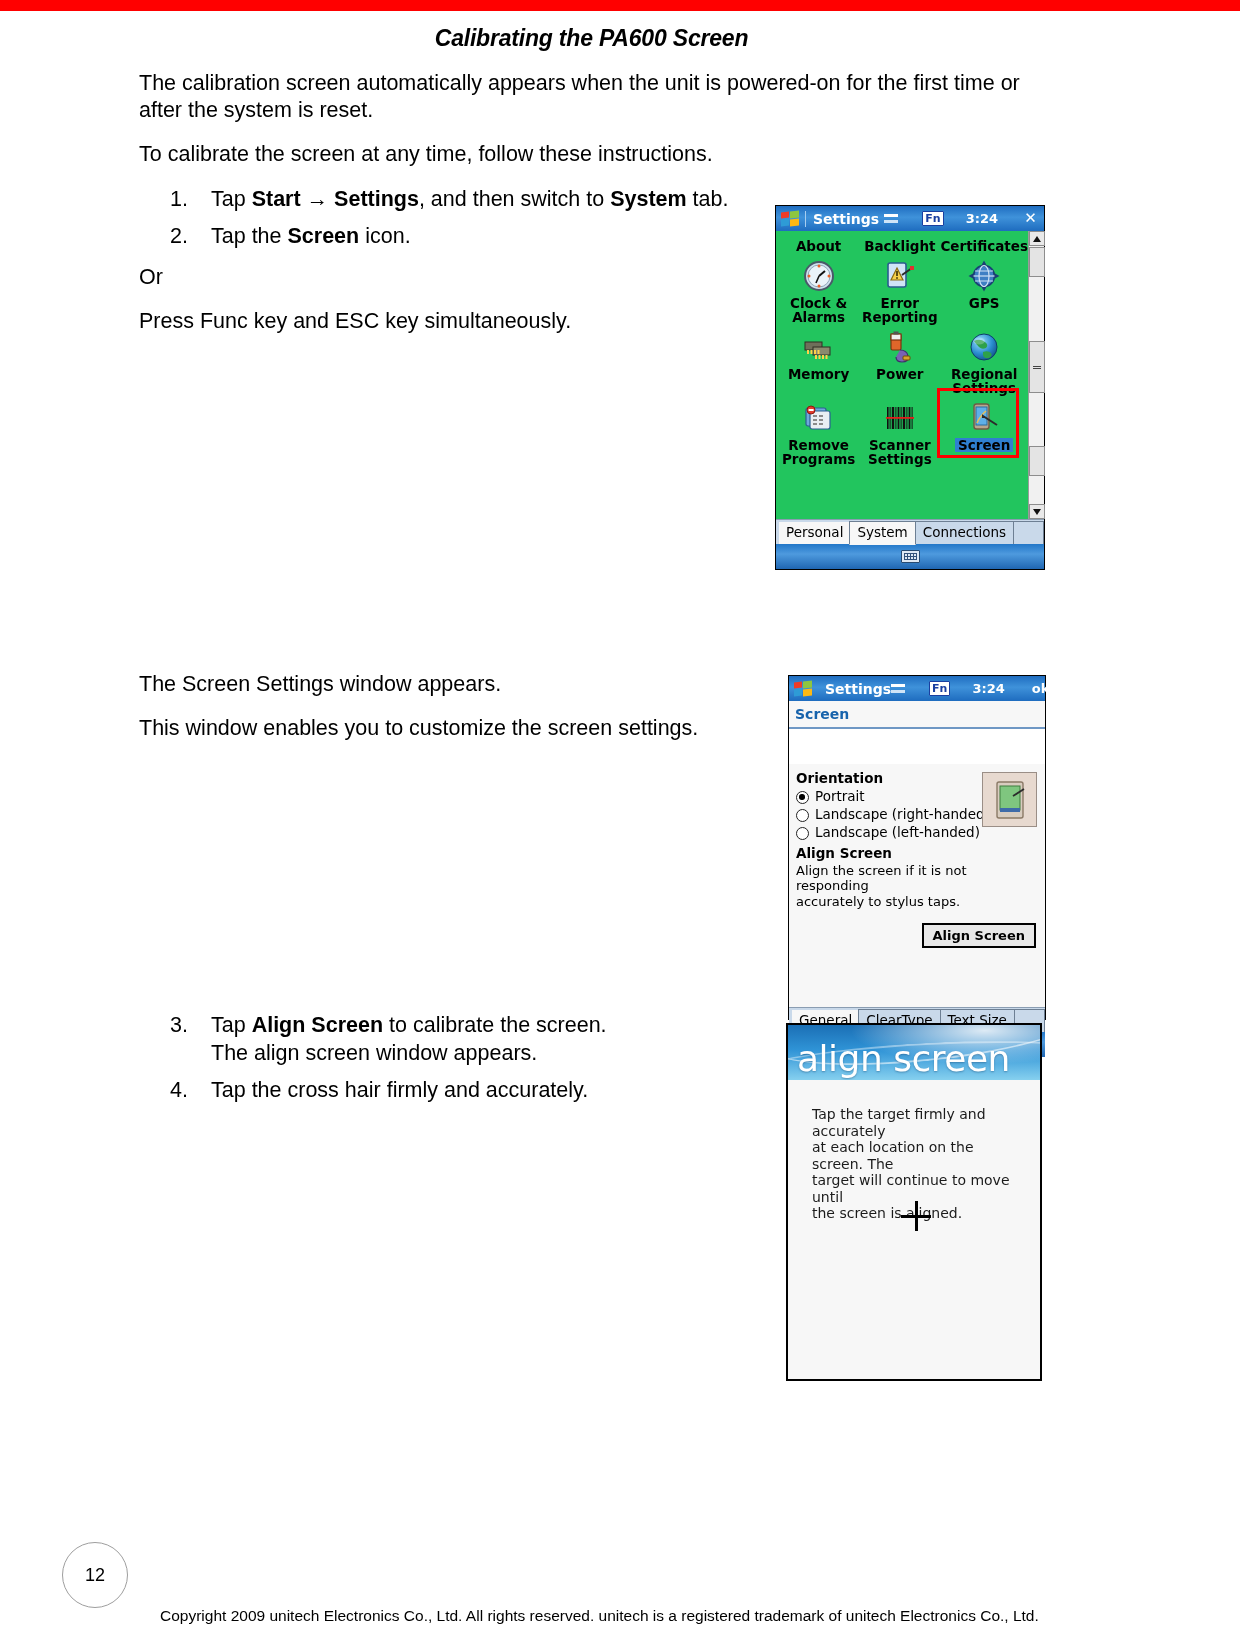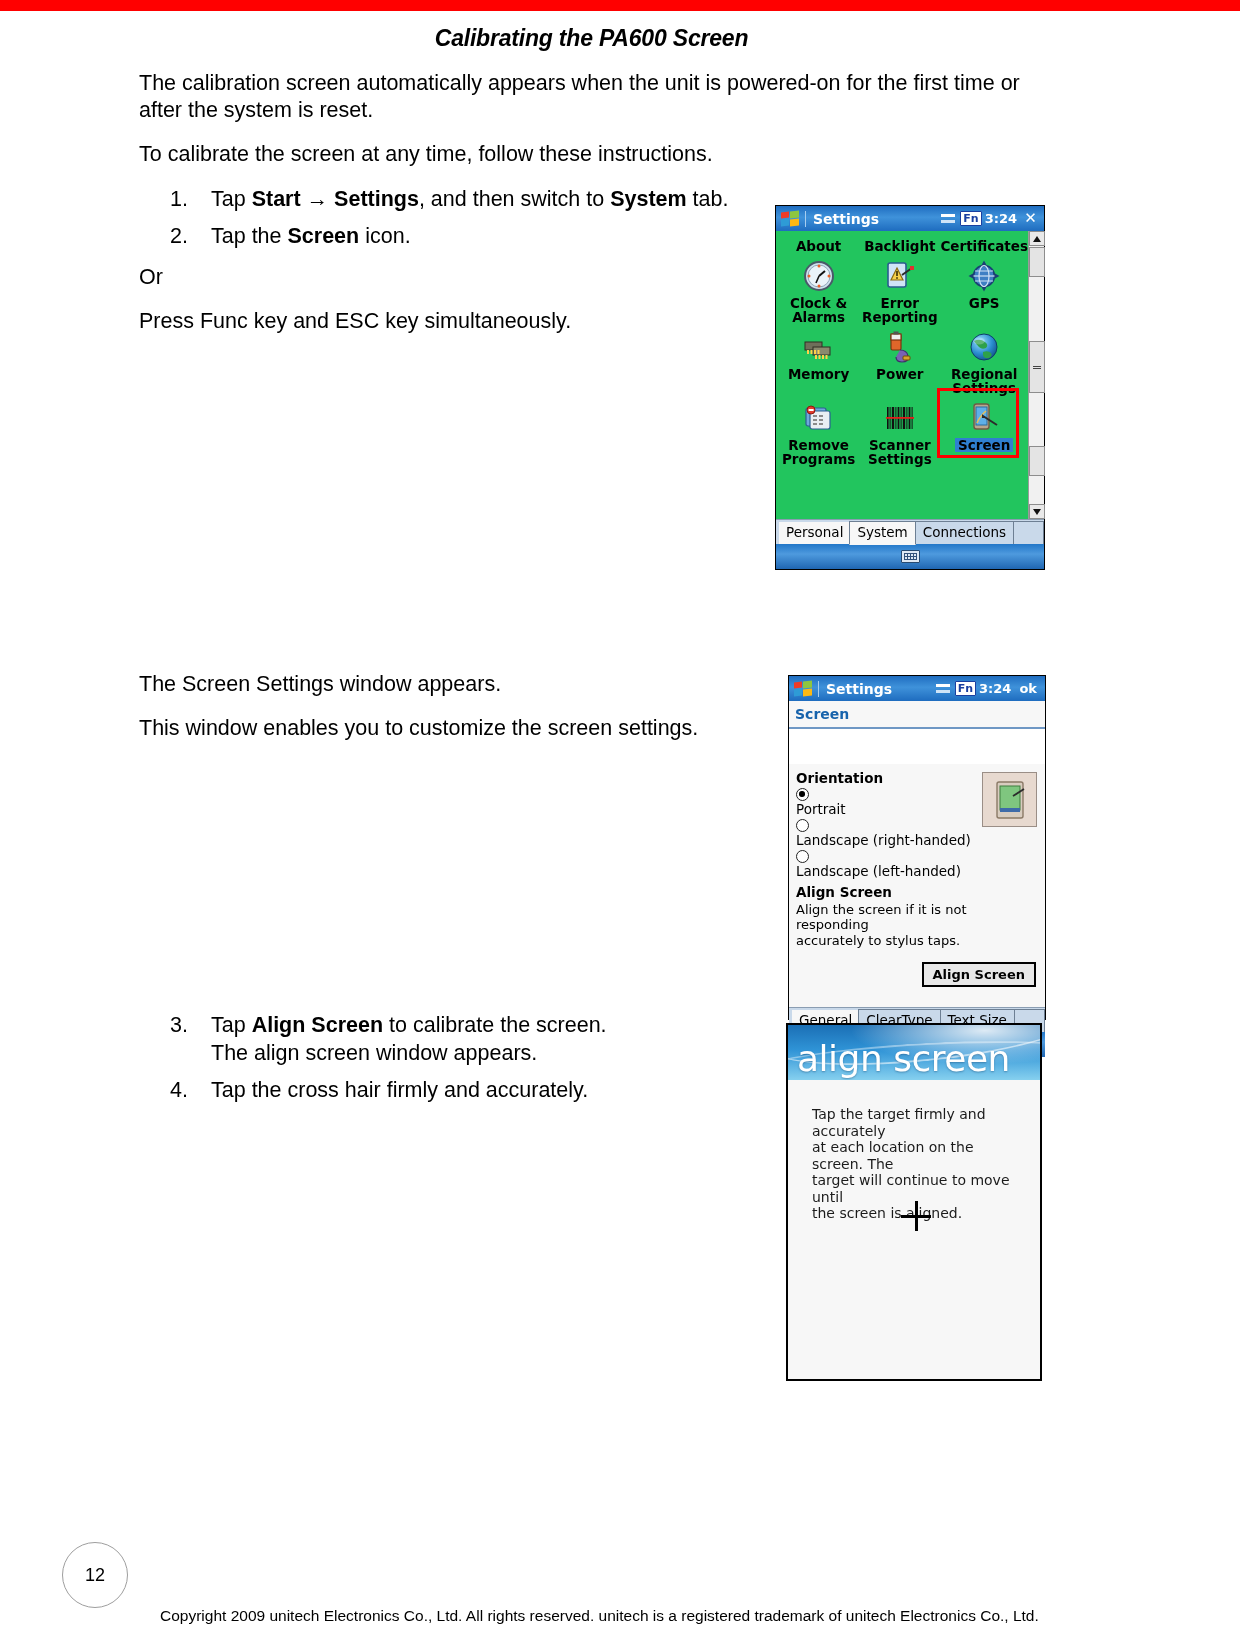--- a/index.html
+++ b/index.html
@@ -113,21 +113,21 @@
   .winlogo i.q3 { left:0;  top:8px;  width:8px;  height:7px;  background:#2e9bd6; }
   .winlogo i.q4 { left:9px; top:8px;  width:9px;  height:7px;  background:#fdb913; }
   .title-sep {
     width: 1px; height: 16px; background: #a7cdf0; margin-right: 7px;
   }
   .title-text { flex: 0 0 auto; }
   .title-right {
     margin-left: auto;
     display: flex;
     align-items: center;
-    gap: 3px;
+    gap: 22px;
   }
   .icon-conn {
     width: 16px; height: 14px;
     position: relative;
     display: inline-block;
   }
   .icon-conn:before, .icon-conn:after {
     content: "";
     position: absolute;
     left: 0;
@@ -302,21 +302,21 @@
     font-size: 14px;
     font-weight: bold;
   }
   .ss-body {
     background: #f7f7f7;
     position: relative;
     padding: 6px 7px 0 7px;
     margin-top: 35px;
   }
   .grp-title { font-size: 13.5px; font-weight: bold; color: #000; margin-bottom: 2px; }
-  .radio-row { display: flex; align-items: flex-start; margin-bottom: 2px; flex-direction: column; }
+  .radio-row { display: flex; align-items: flex-end; margin-bottom: 2px; }
   .radio {
     width: 13px; height: 13px; border-radius: 50%;
     border: 1.6px solid #222; background: #fff;
     margin-right: 6px;
     position: relative; flex: 0 0 auto;
   }
   .radio.on:after {
     content: "";
     position: absolute; left: 2.4px; top: 2.4px;
     width: 5.5px; height: 5.5px; border-radius: 50%; background: #000;

